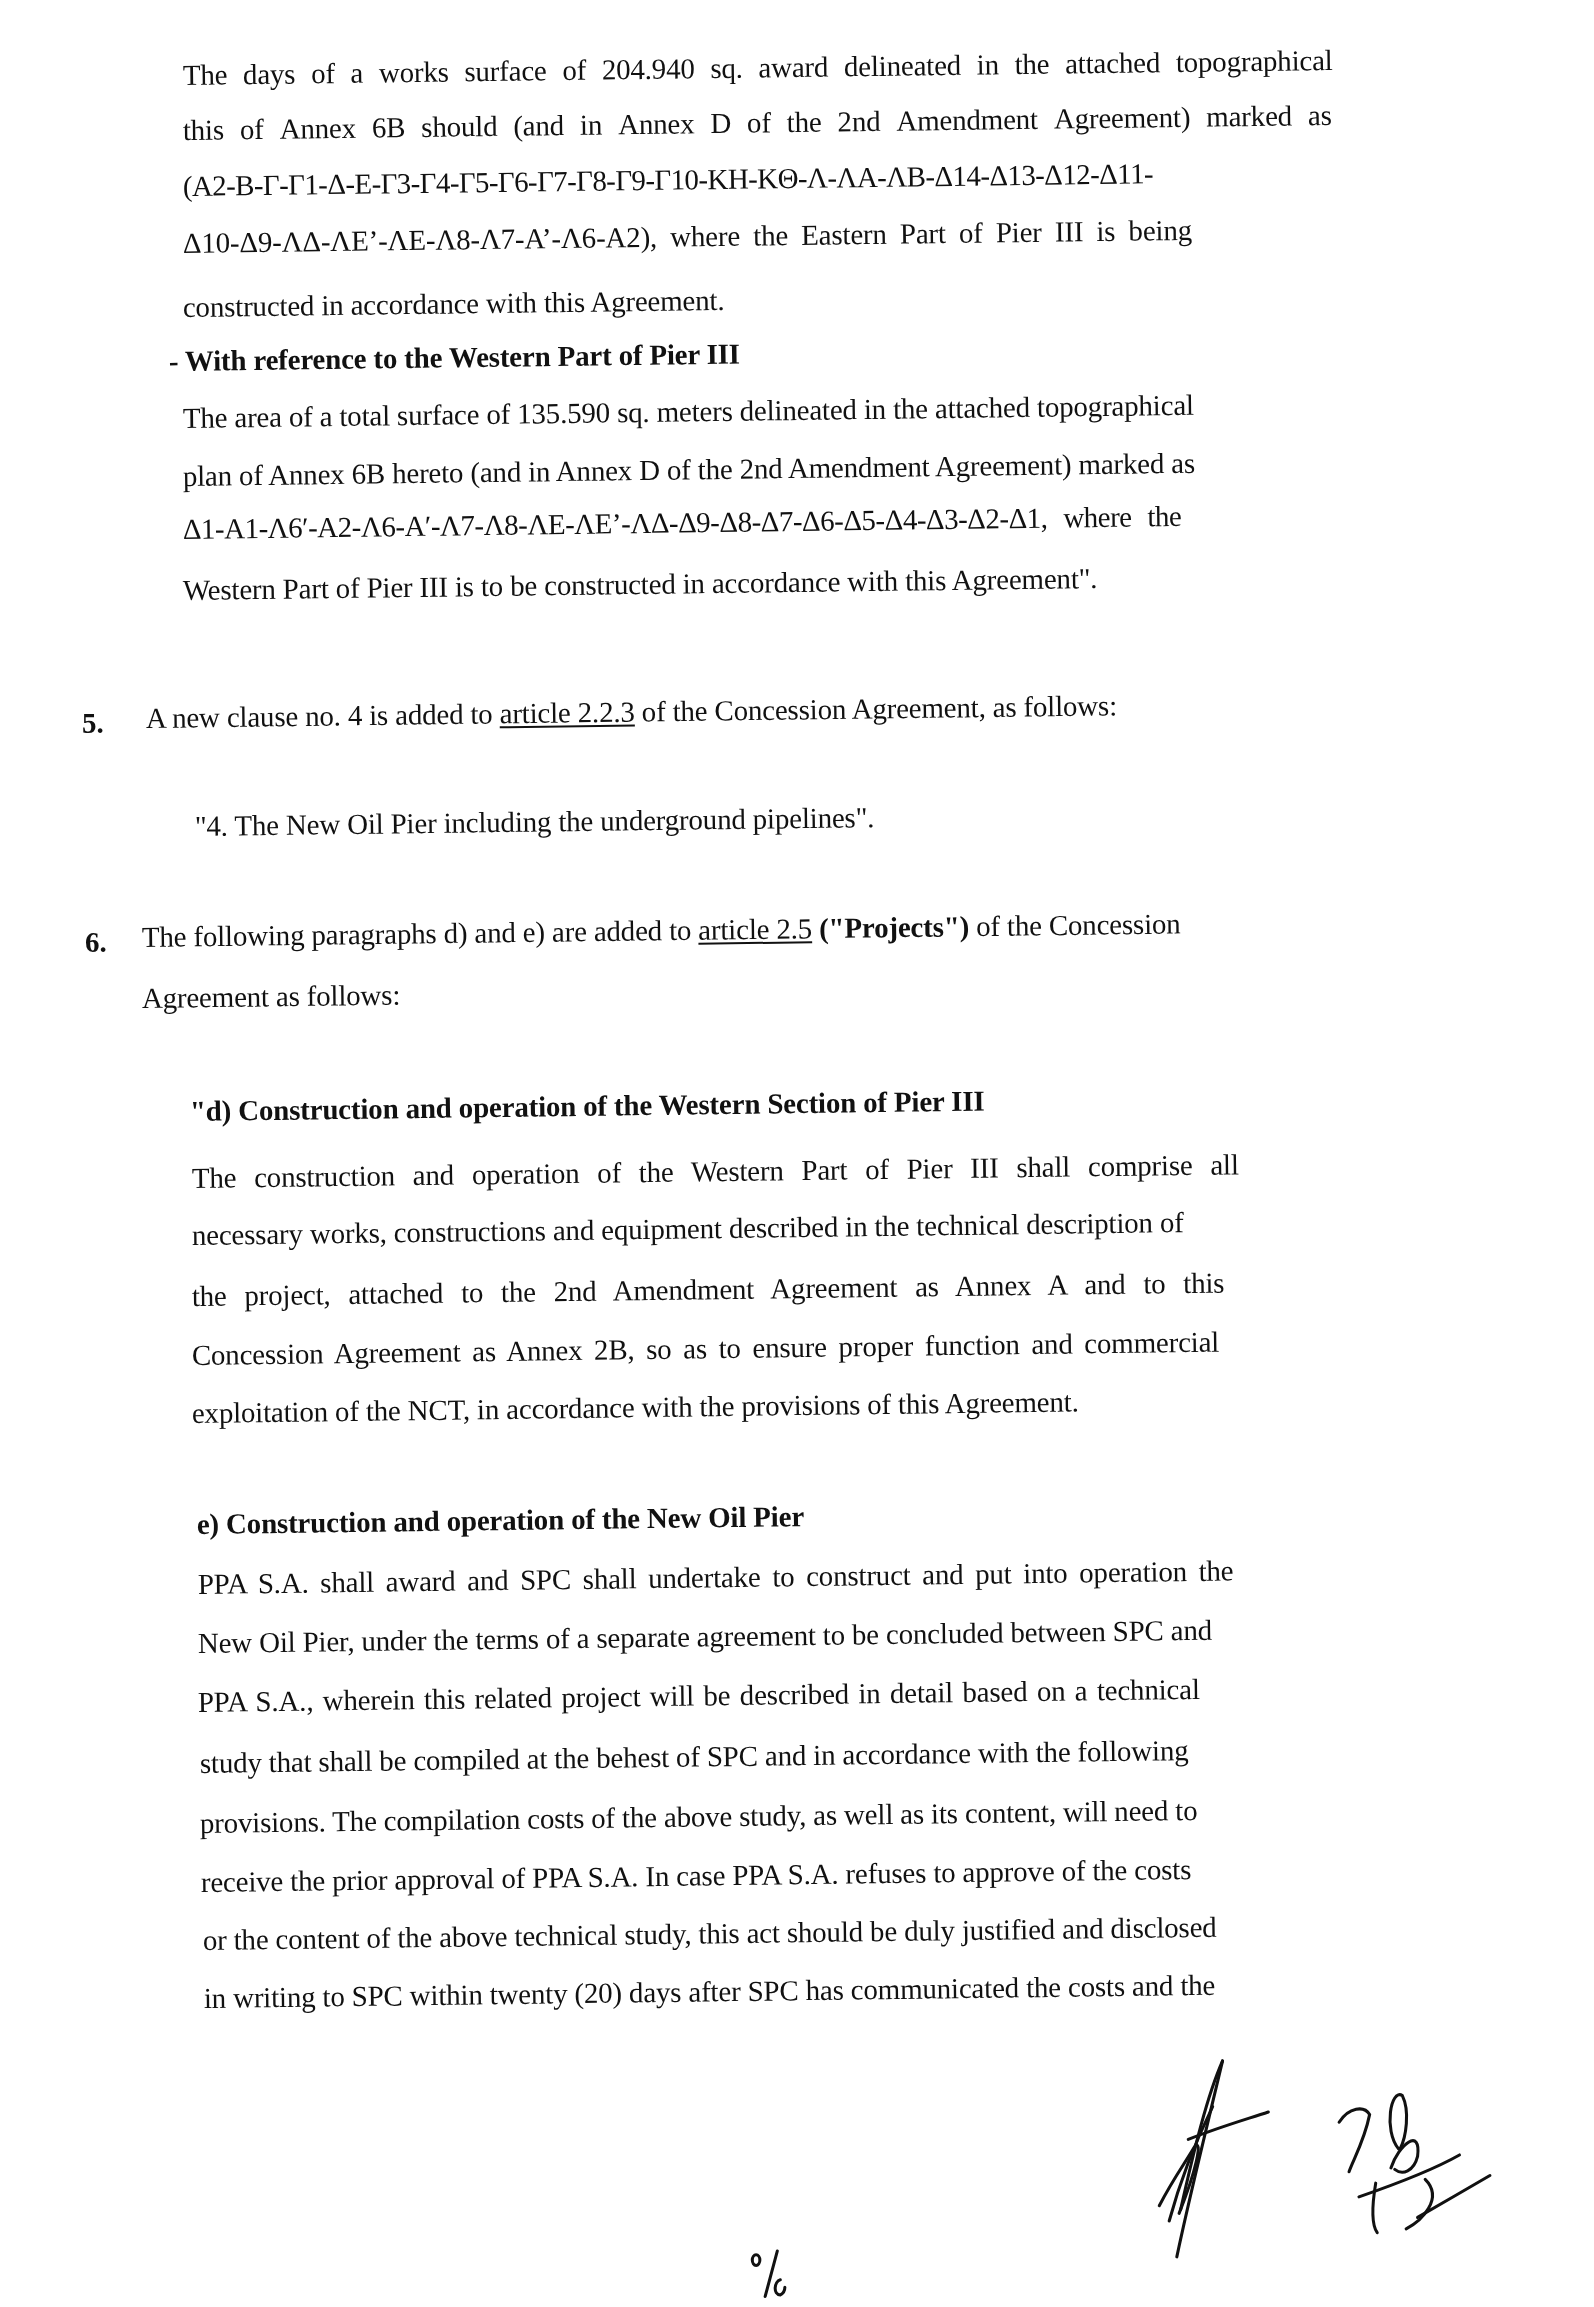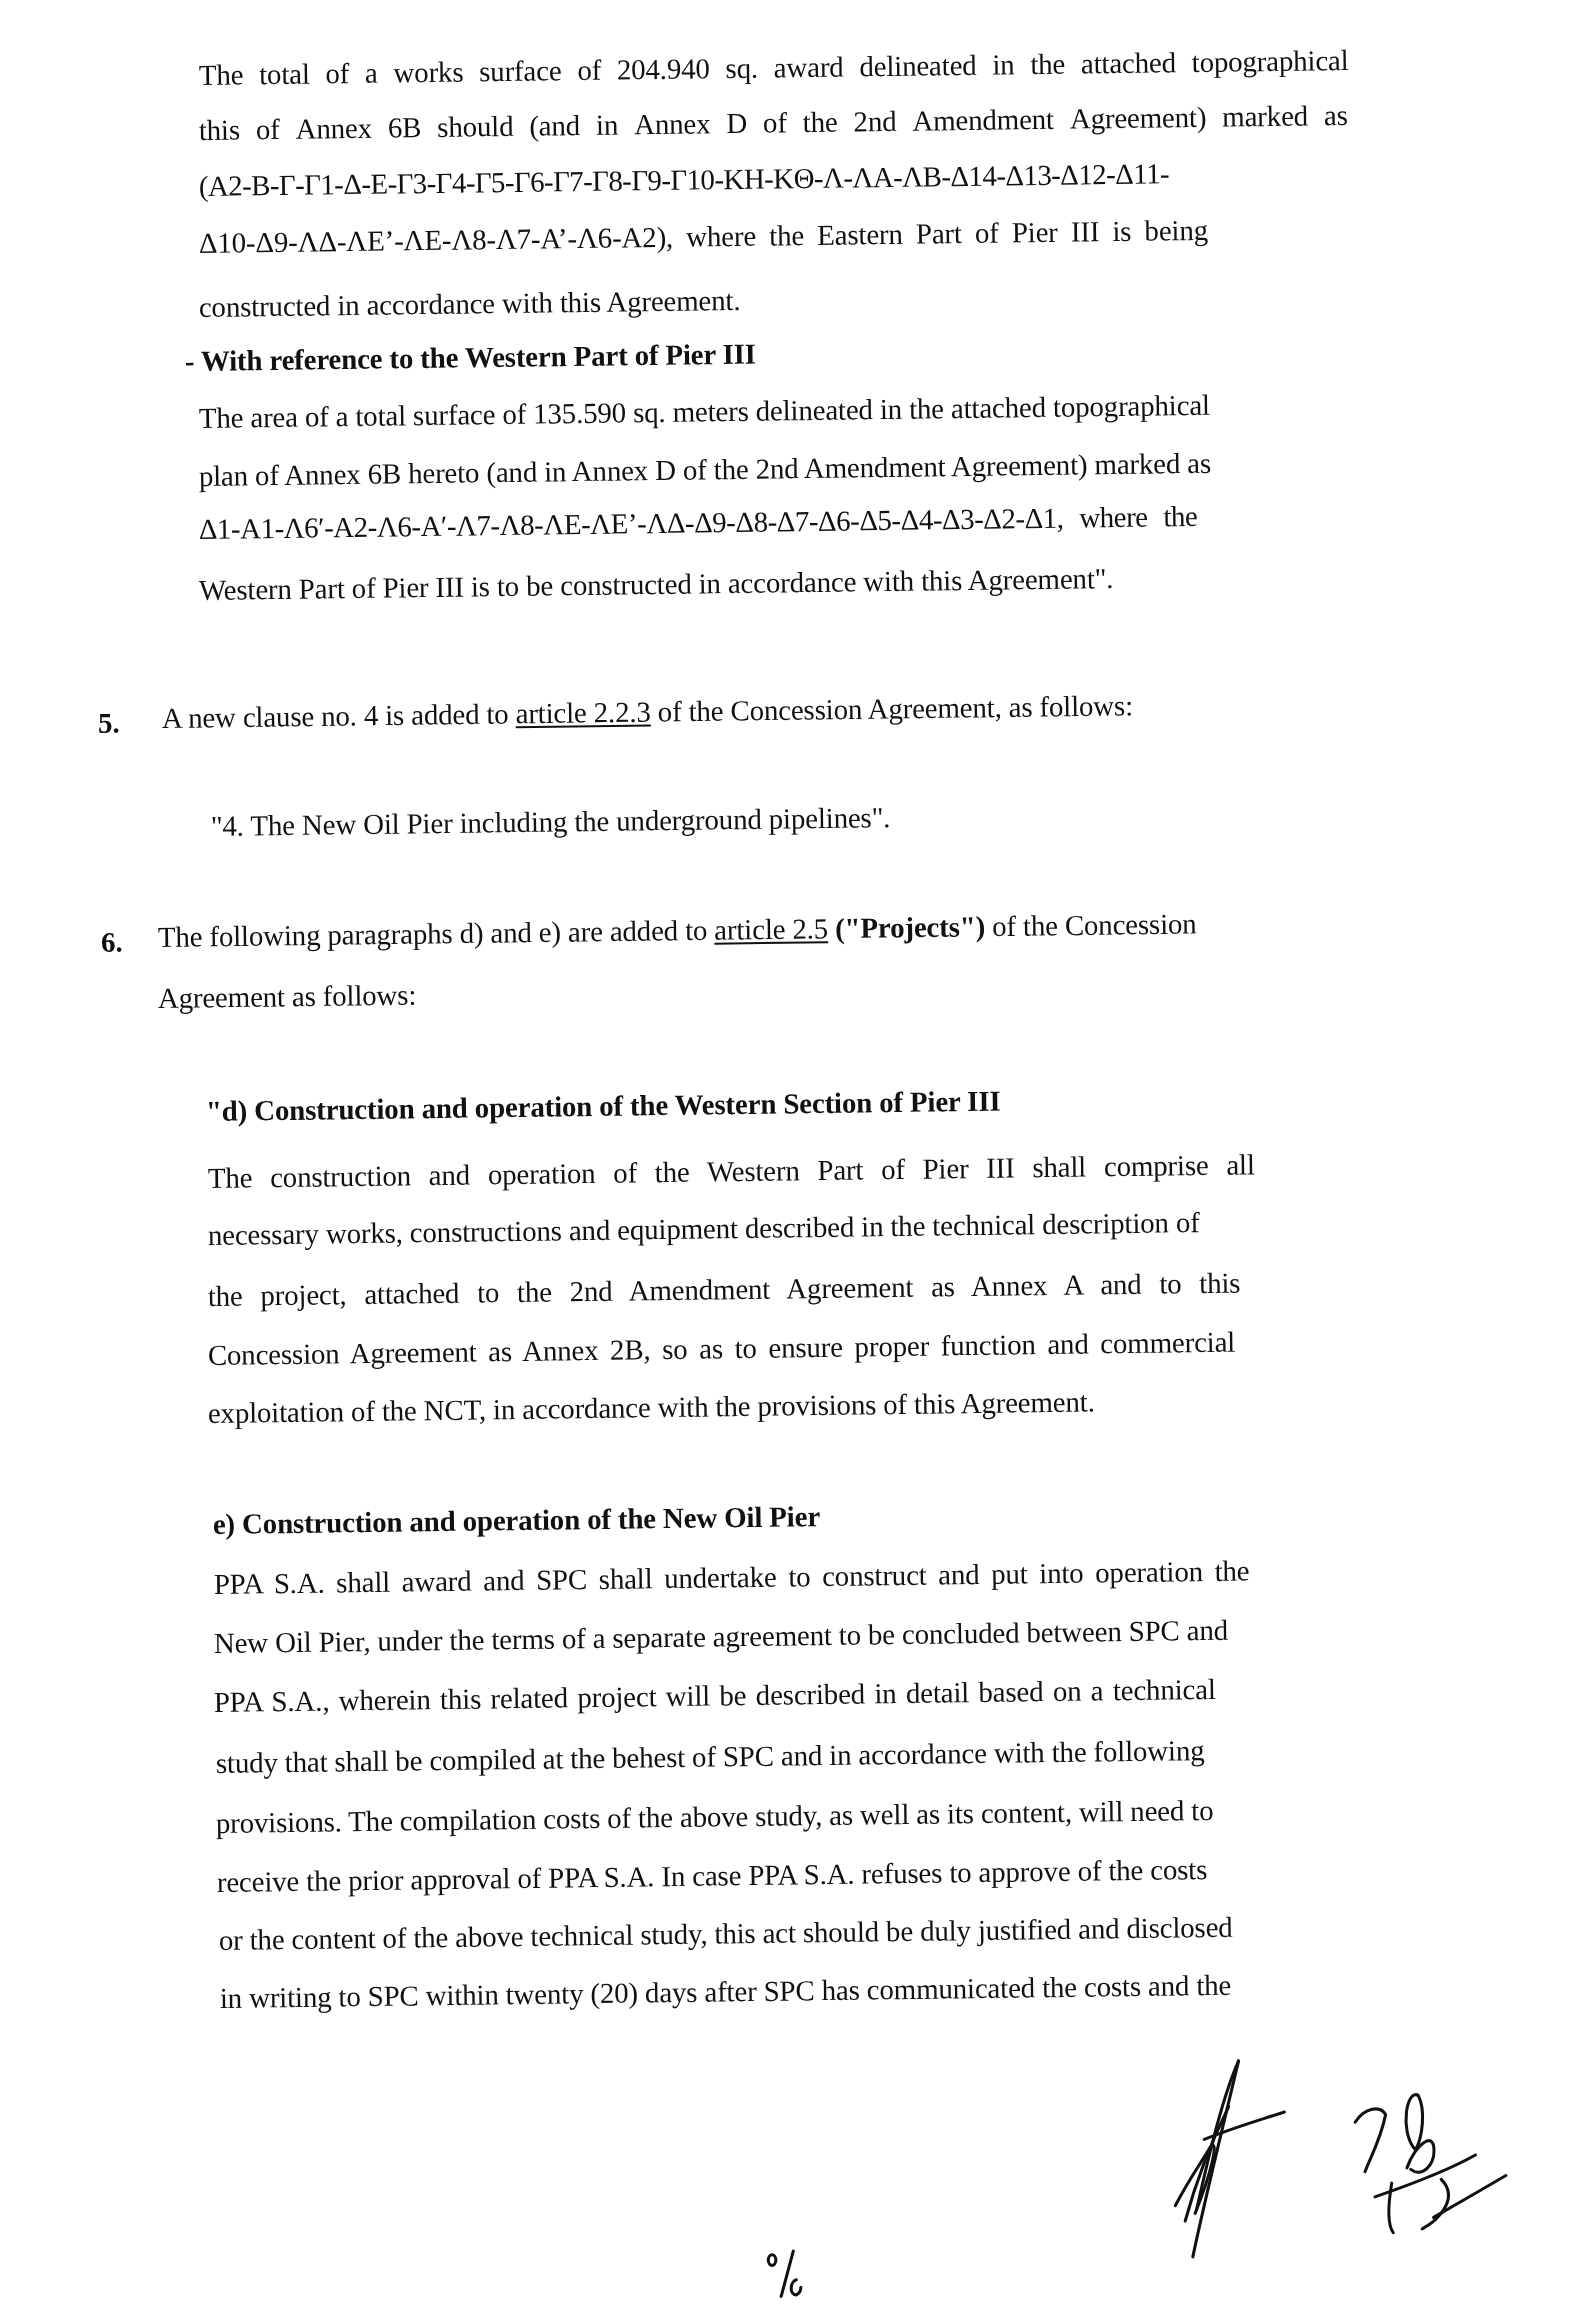--- a/index.html
+++ b/index.html
@@ -1,36 +1,36 @@
 <!DOCTYPE html>
 <html style="font-size:12.2px"><head>
 <meta charset="utf-8">
 <style>
   html, body { margin: 0; padding: 0; background: #ffffff; }
   body { width: 1595px; height: 2307px; position: relative; overflow: hidden;
          font-family: "Liberation Serif", "DejaVu Serif", serif; color: #111; }
-  .page { position: absolute; left: 16px; top: 0; width: 1578px; height: 2307px; background: #fff; }
+  .page { position: absolute; left: 0; top: 0; width: 1578px; height: 2307px; background: #fff; }
   .ln { position: absolute; white-space: nowrap; font-size: 29px; line-height: 1;
         transform-origin: left bottom; transform: rotate(-0.75deg); letter-spacing: -0.2px; }
   .ln.just { display: flex; justify-content: space-between; }
   .b { font-weight: bold; }
   .u { text-decoration: underline; text-underline-offset: 3px; }
   .num { position: absolute; font-size: 29px; font-weight: bold; line-height: 1; }
   .sig { position: absolute; }
   .pgmark { position: absolute; }
 </style>
 </head>
 <body>
 
 <div class="page">
 
   <div>
     <div class="ln just" style="left:183px; top:61px; width:1150px;">
         <span>The</span>
-        <span>total</span>
+        <span>days</span>
         <span>of</span>
         <span>a</span>
         <span>works</span>
         <span>surface</span>
         <span>of</span>
         <span>204.940</span>
         <span>sq.</span>
         <span>award</span>
         <span>delineated</span>
         <span>in</span>

